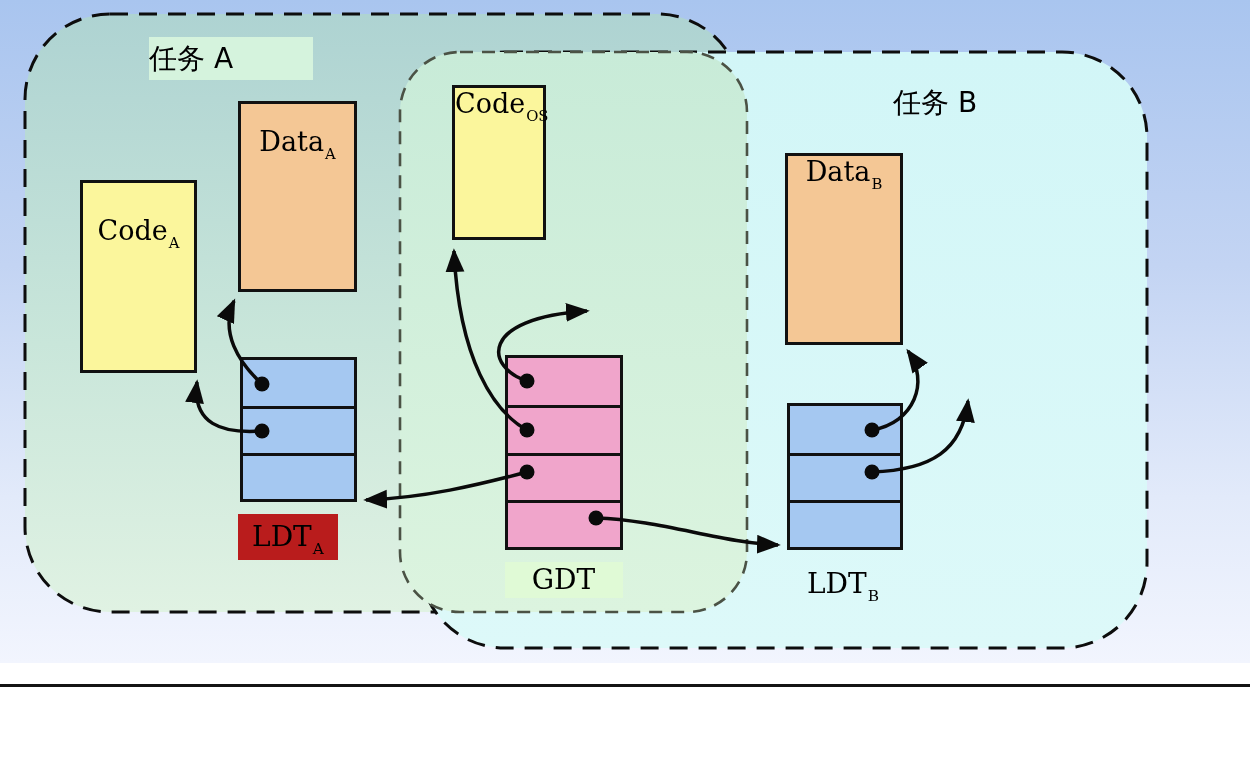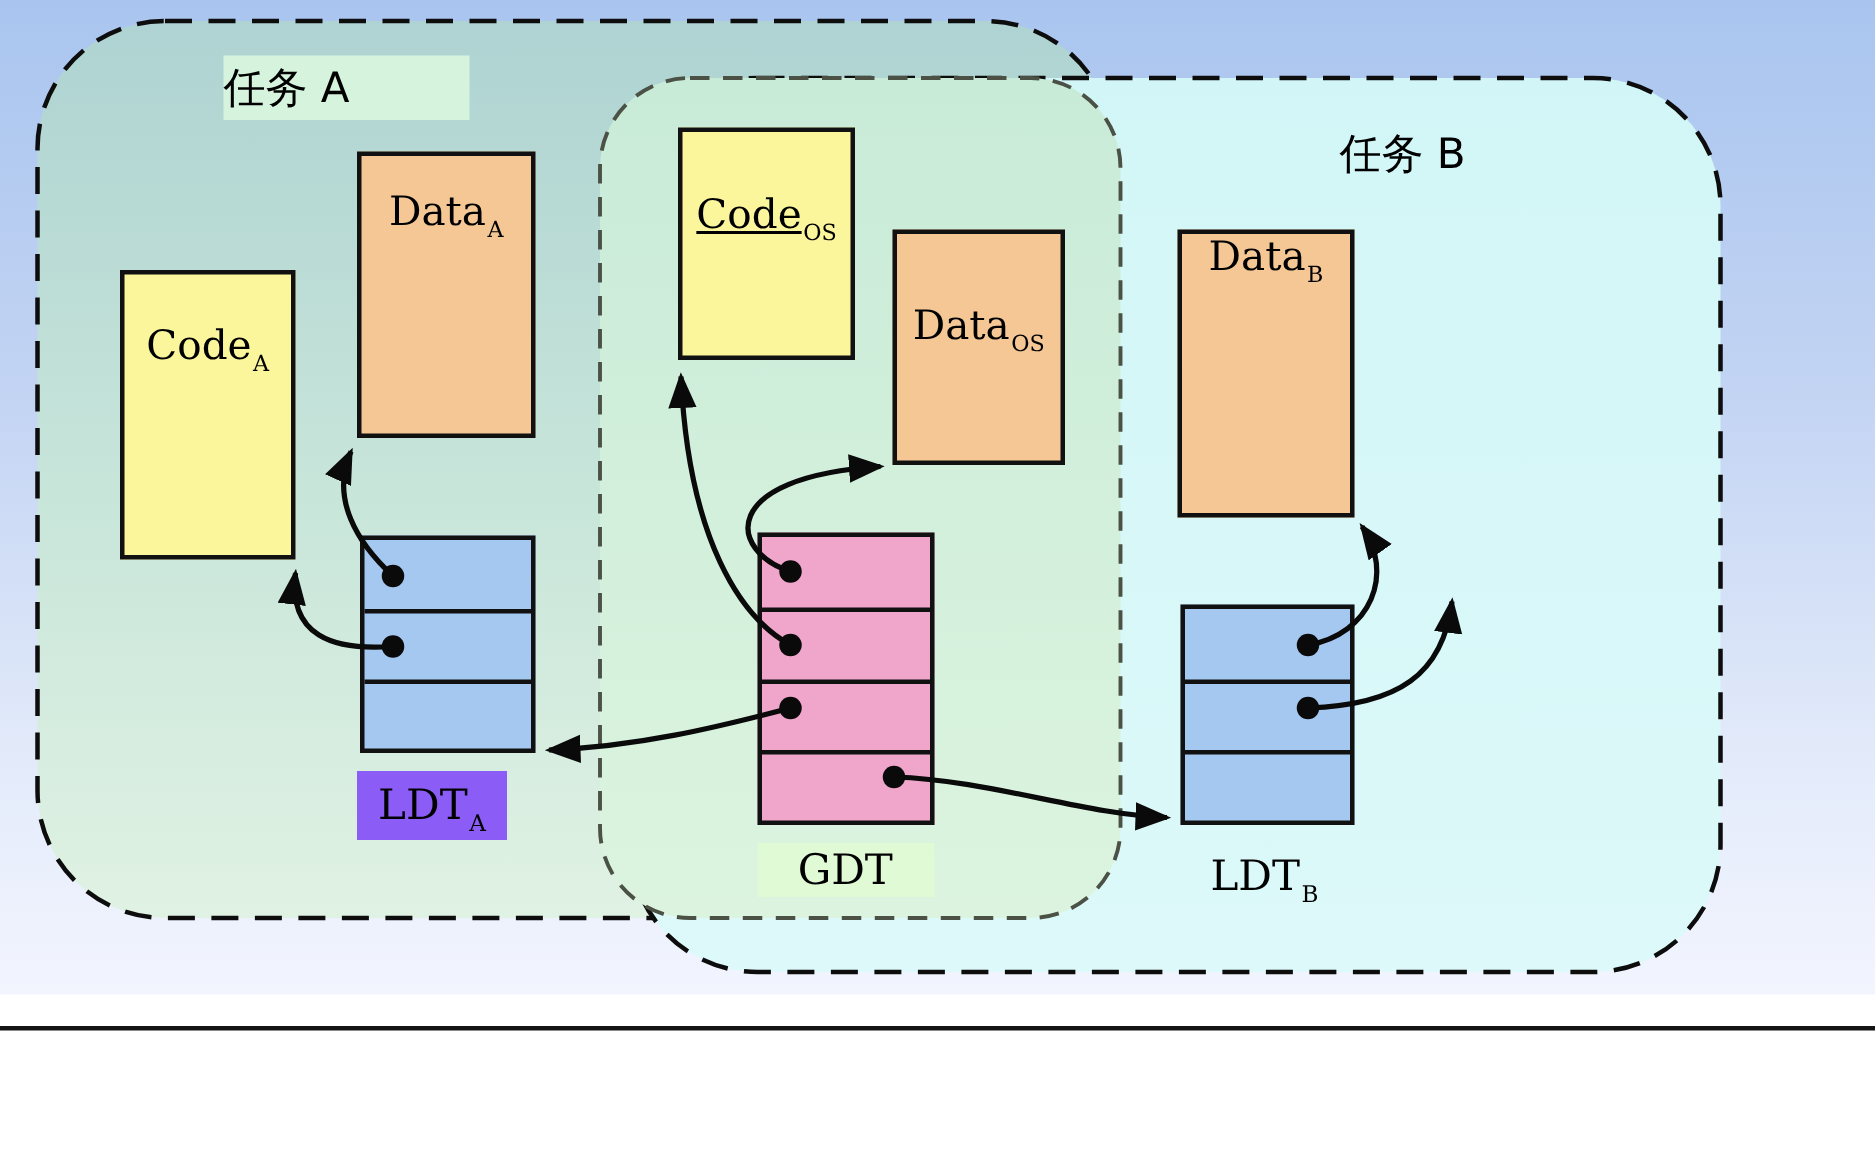--- a/index.html
+++ b/index.html
@@ -26,21 +26,21 @@
   
   .seg{
     position:absolute;border:3px solid #111;box-sizing:border-box;text-align:center;
     font-family:"DejaVu Serif","Liberation Serif",serif;font-size:27px;color:#000;
   }
   .seg sub,.tbl-label sub{font-size:0.55em;line-height:0;position:relative;bottom:-0.08em;margin-left:1px;}
   .seg-yellow{background:#fbf69c;}
   .seg-orange{background:#f4c795;}
   .code-a{left:80px;top:180px;width:117px;height:193px;padding-top:32px;}
   .data-a{left:238px;top:101px;width:119px;height:191px;padding-top:22px;}
-  .code-os{left:452px;top:85px;width:118px;height:155px;padding-top:40px;text-decoration:underline;}
+  .code-os{left:452px;top:85px;width:94px;height:155px;}
   .data-os{left:595px;top:153px;width:115px;height:157px;padding-top:46px;}
   .data-b{left:785px;top:153px;width:118px;height:192px;}
   .code-b{left:968px;top:200px;width:119px;height:192px;padding-top:48px;}
   
   .tbl{
     position:absolute;border:3px solid #111;box-sizing:border-box;display:grid;
   }
   .tbl::after{
     content:"";position:absolute;left:8px;top:8px;width:100%;height:100%;z-index:-1;
     background-color:#b3b3b3;
@@ -52,21 +52,21 @@
   .tbl-blue{background:#a5c8f1;}
   .tbl-pink{background:#f0a5cb;}
   .ldt-a{left:240px;top:357px;width:117px;height:145px;grid-template-rows:repeat(3,1fr);}
   .gdt{left:505px;top:355px;width:118px;height:195px;grid-template-rows:repeat(4,1fr);}
   .ldt-b{left:787px;top:403px;width:116px;height:147px;grid-template-rows:repeat(3,1fr);}
   
   .tbl-label{
     position:absolute;font-family:"DejaVu Serif","Liberation Serif",serif;
     font-size:28px;color:#000;text-align:center;white-space:nowrap;
   }
-  .lbl-ldt-a{left:238px;top:514px;width:100px;height:46px;line-height:46px;background:#8b5cf6;}
+  .lbl-ldt-a{left:238px;top:514px;width:100px;height:46px;line-height:46px;background:#b91c1c;}
   .lbl-gdt{left:505px;top:562px;width:118px;height:36px;line-height:36px;background:#e0fad6;}
   .lbl-ldt-b{left:793px;top:566px;width:100px;height:36px;line-height:36px;}
 </style>
 </head>
 <body>
 
 <div class="stage">
 
   <div class="slide-bg"></div>
 
@@ -95,23 +95,20 @@
   <div class="region-label lbl-task-b">任务 B</div>
 
   <div class="seg seg-yellow code-a">
     <span>Code</span><sub>A</sub>
   </div>
   <div class="seg seg-orange data-a">
     <span>Data</span><sub>A</sub>
   </div>
   <div class="seg seg-yellow code-os">
     <span>Code</span><sub>OS</sub>
-  </div>
-  <div class="seg seg-orange data-os">
-    <span>Data</span><sub>OS</sub>
   </div>
   <div class="seg seg-orange data-b">
     <span>Data</span><sub>B</sub>
   </div>
 
   <div class="tbl tbl-blue ldt-a">
     <div class="row"></div>
     <div class="row"></div>
     <div class="row"></div>
   </div>

